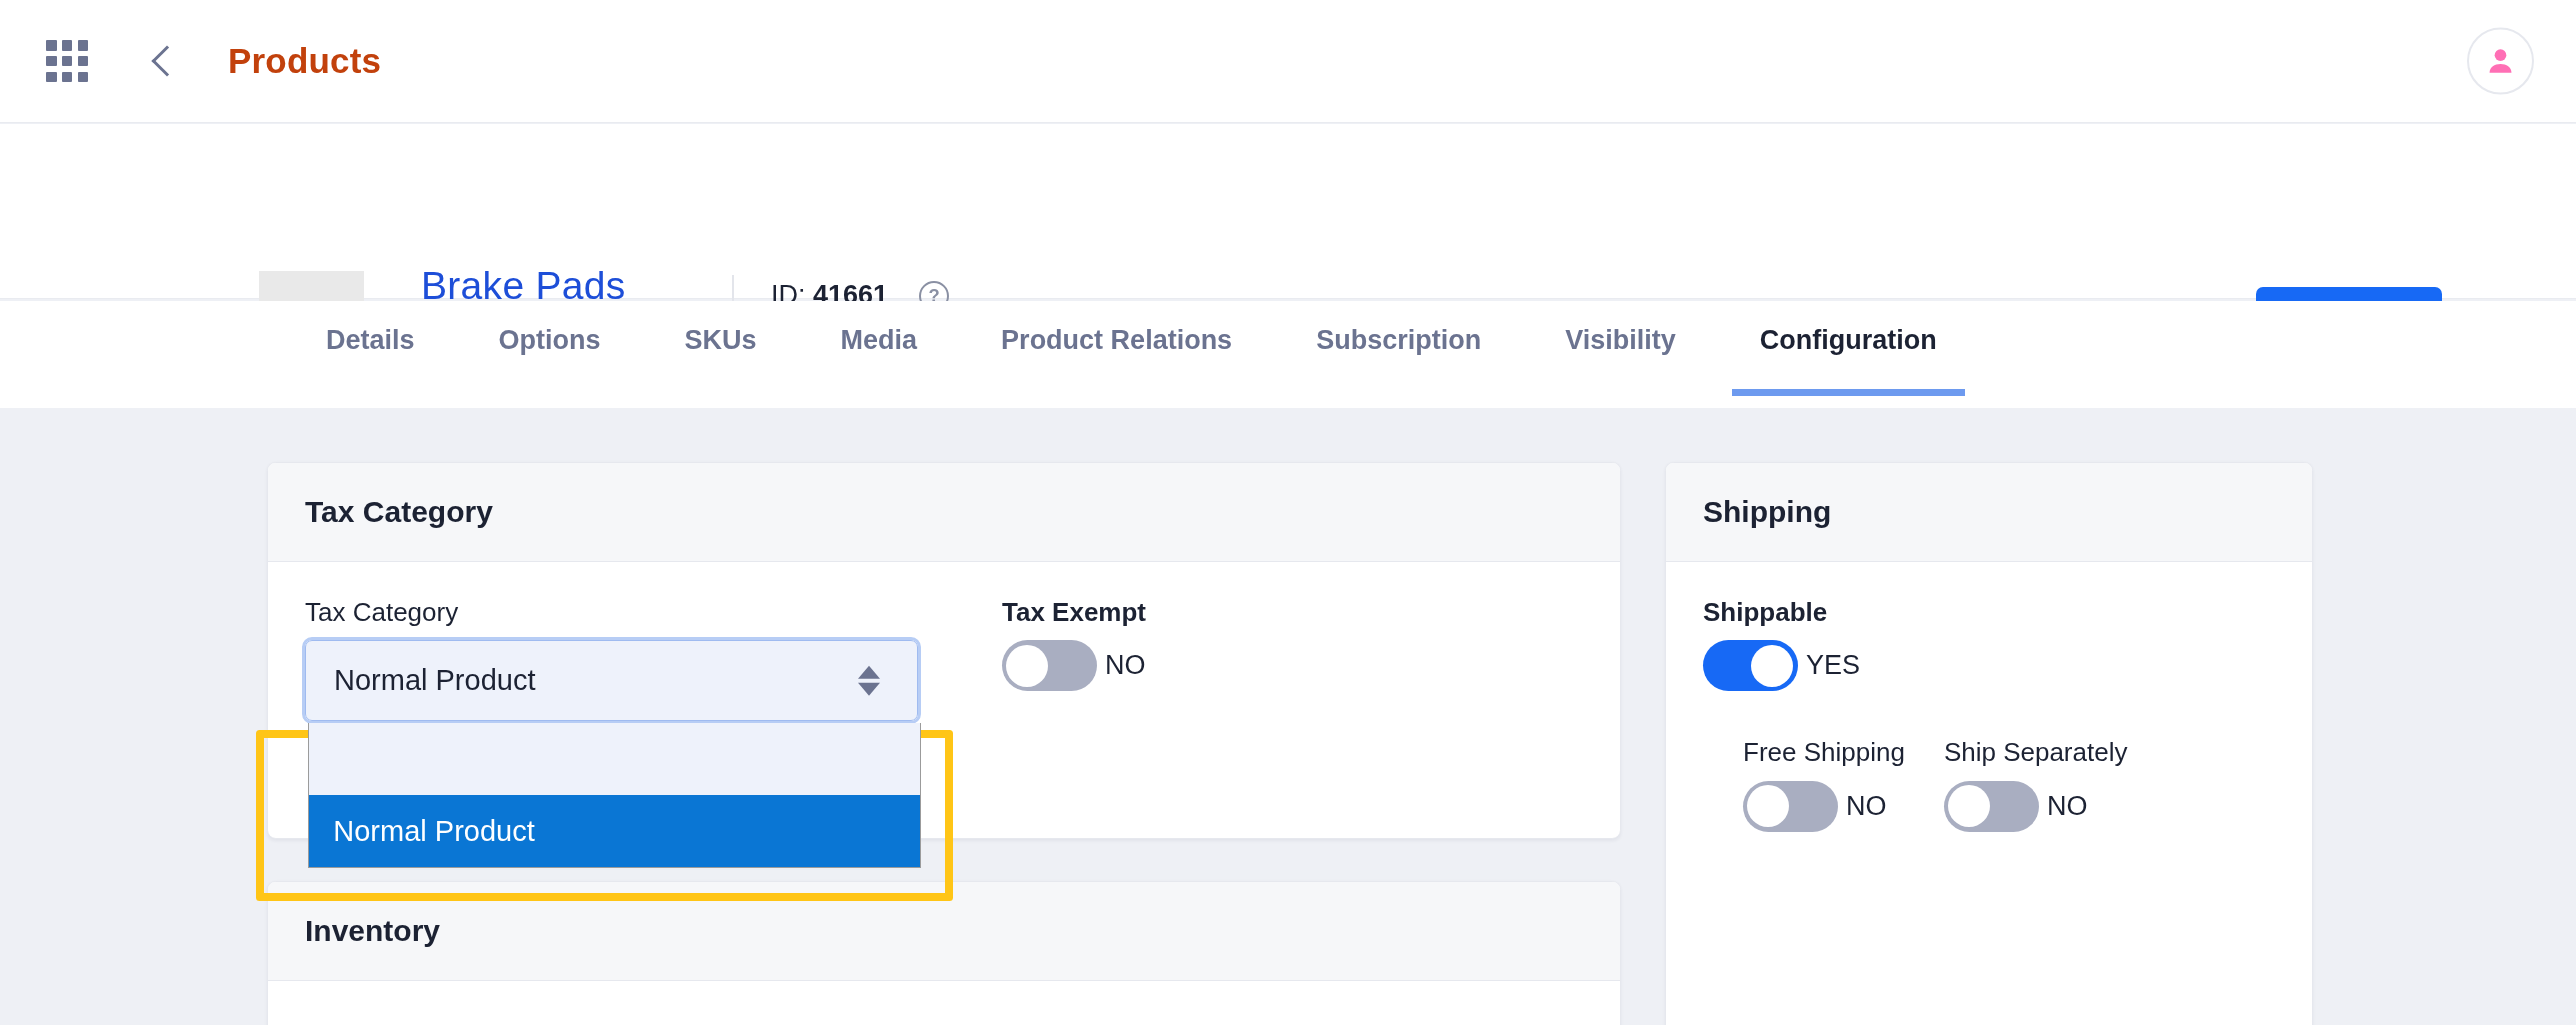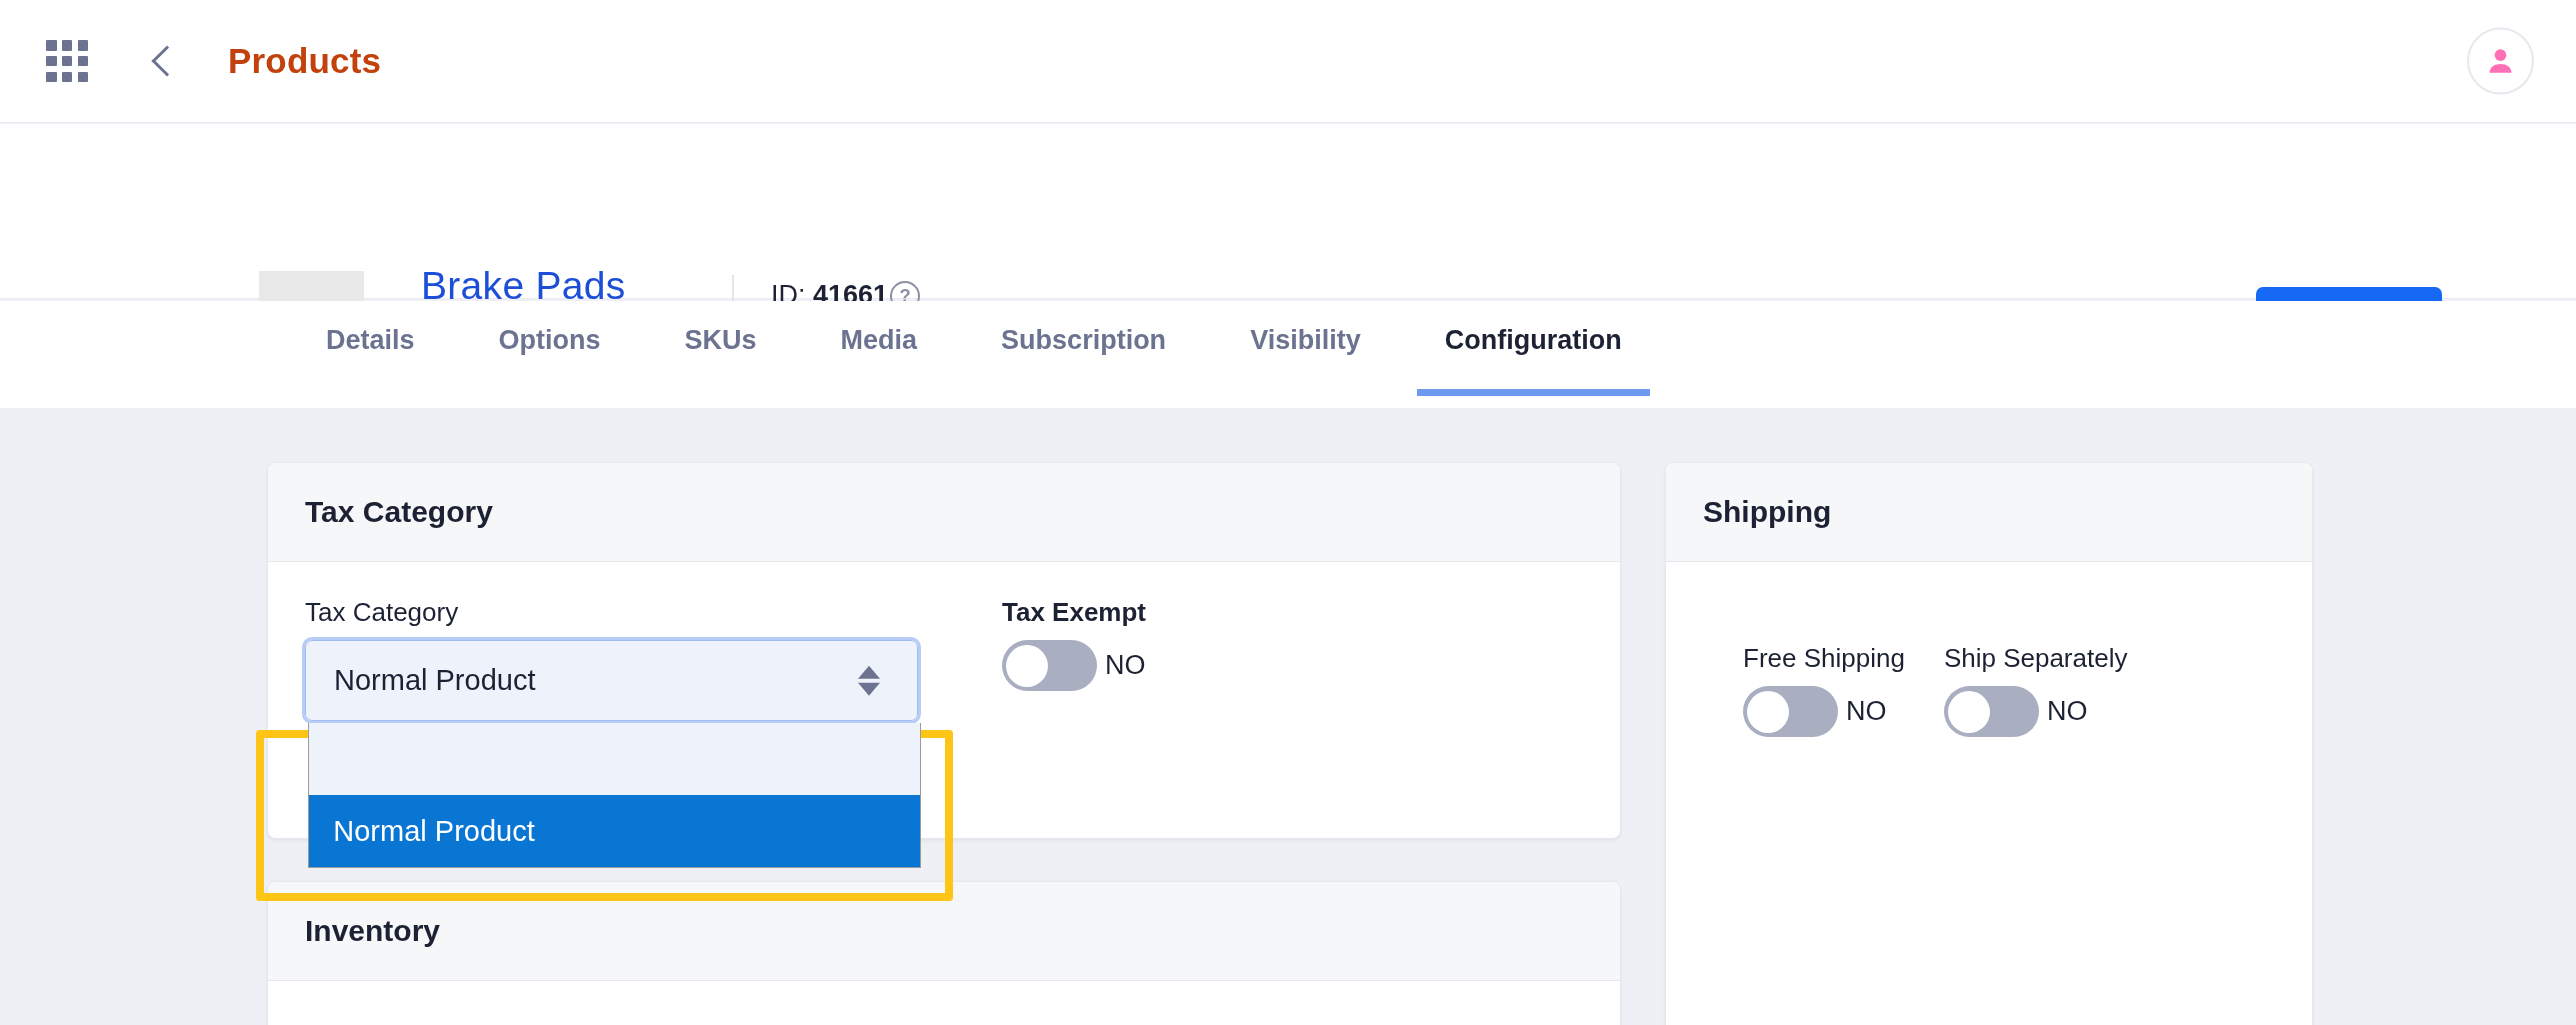--- a/index.html
+++ b/index.html
@@ -57,21 +57,21 @@
     font-size: 39px; font-weight: 400; color: #1d4ed8; letter-spacing: 0.3px; white-space: nowrap;
   }
   .badge {
     position: absolute; left: 422px; top: 202px;
     border: 1.8px solid #55c078; color: #2e8b4f; border-radius: 4.4px;
     font-size: 19px; font-weight: 600; padding: 4.4px 10.5px 5.3px; letter-spacing: 0.5px;
   }
   .vdiv { position: absolute; left: 732px; top: 151px; width: 1.8px; height: 95px; background: #e3e5eb; }
   .idrow {
     position: absolute; left: 771px; top: 156px;
-    display: flex; align-items: center; gap: 2px;
+    display: flex; align-items: center; gap: 31px;
   }
   .ercrow {
     position: absolute; left: 771px; top: 228px;
     display: flex; align-items: center; gap: 17.5px;
   }
   .idlabel { font-size: 27px; color: #1c2233; white-space: nowrap; }
   .idlabel b { font-weight: 700; }
   .help {
     width: 30px; height: 30px; border-radius: 50%; border: 2.6px solid #8a90a3;
     color: #8a90a3; font-size: 18.4px; font-weight: 700;
@@ -261,20 +261,21 @@
         <i></i>
       </div>
     </div>
   </div>
 
   <div class="tabs">
     <div class="tab">Details</div>
     <div class="tab">Options</div>
     <div class="tab">SKUs</div>
     <div class="tab">Media</div>
+    <div class="tab">Product Relations</div>
     <div class="tab">Subscription</div>
     <div class="tab">Visibility</div>
     <div class="tab active">Configuration</div>
   </div>
 
   <div class="content">
 
     <div class="card" id="tax-card">
       <div class="card-head">Tax Category</div>
       <div class="card-body">
@@ -311,20 +312,29 @@
 
     <div class="card" id="inv-card">
       <div class="card-head">Inventory</div>
       <div class="card-body"></div>
     </div>
 
     <div class="card" id="ship-card">
       <div class="card-head">Shipping</div>
       <div class="card-body">
 
+        <div class="field">
+          <div class="flabel b">Shippable</div>
+          <div class="toggle-wrap">
+            <div class="toggle on">
+                <i></i>
+              </div>
+            <div class="tvalue">YES</div>
+          </div>
+        </div>
 
         <div class="row2" style="margin-top:46px; gap:39px; padding-left:40px;">
           <div class="field">
             <div class="flabel">Free Shipping</div>
             <div class="toggle-wrap">
               <div class="toggle">
                   <i></i>
                 </div>
               <div class="tvalue">NO</div>
             </div>

